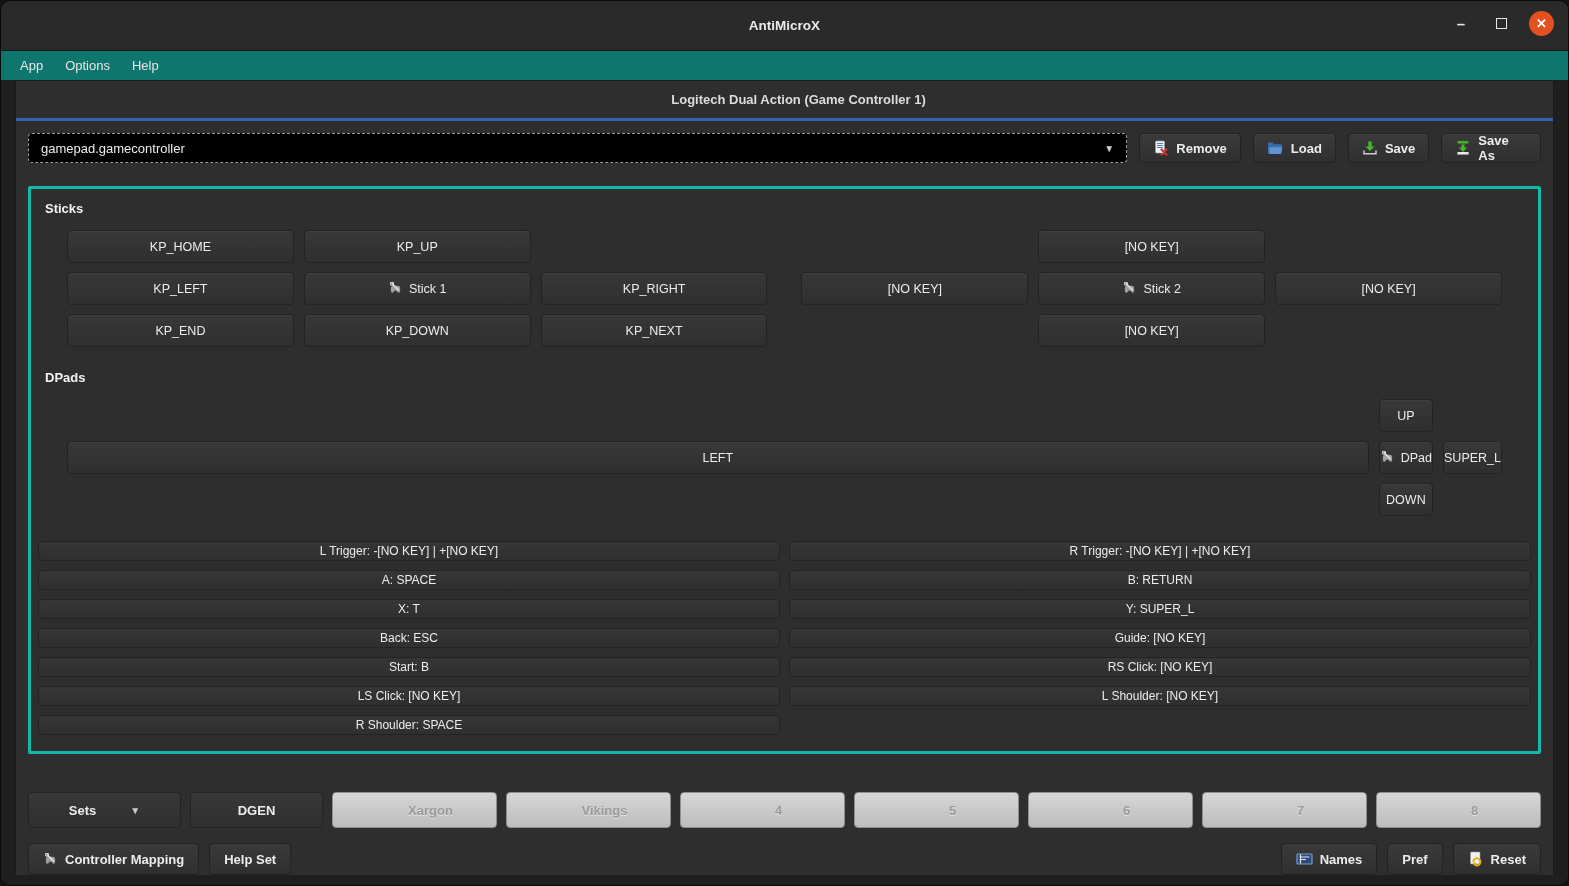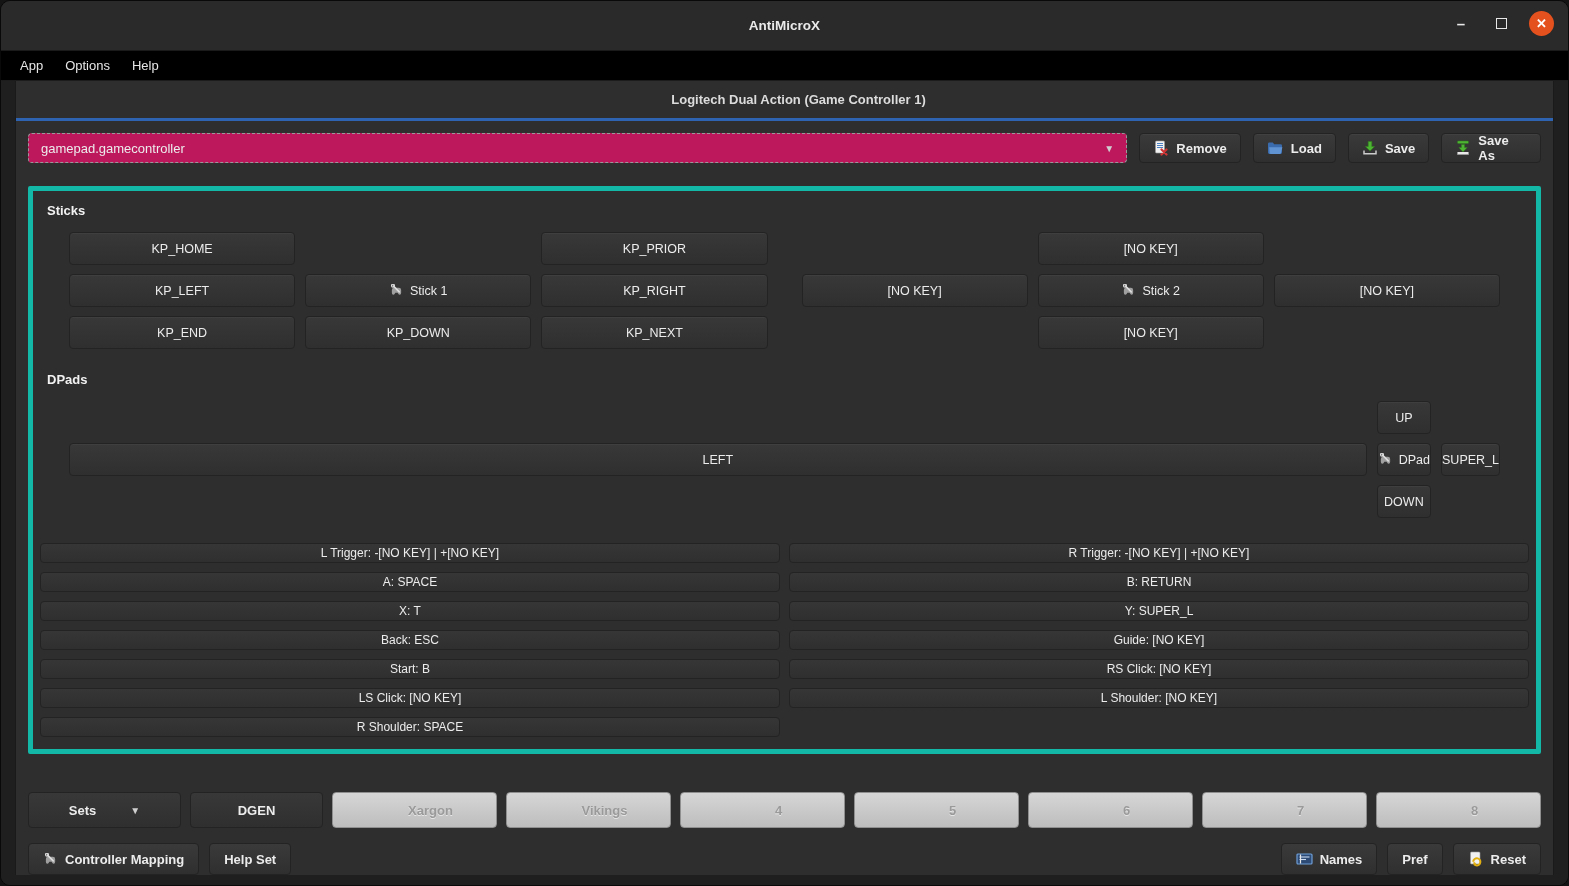--- a/index.html
+++ b/index.html
@@ -9,41 +9,41 @@
   
   .titlebar { height:50px; background:#2a2a2a; position:relative; display:flex; align-items:center; justify-content:center; border-bottom:1px solid #1a1a1a; flex:0 0 auto; }
   .titlebar .title { color:#eaeaea; font-size:13.5px; font-weight:bold; }
   .win-controls { position:absolute; right:14px; top:0; height:44px; display:flex; align-items:center; gap:16px; }
   .wc-btn { width:24px; height:24px; display:flex; align-items:center; justify-content:center; color:#e8e8e8; }
   .wc-min { font-size:15px; font-weight:bold; }
   .wc-max-box { width:11px; height:11px; border:1.5px solid #e8e8e8; background:transparent; }
   .wc-close { width:25px; height:25px; border-radius:50%; background:#e4511e; color:#ffffff; font-size:13px; font-weight:bold; display:flex; align-items:center; justify-content:center; }
 
   
-  .menubar { height:30px; background:#000000; display:flex; align-items:center; padding:0 10px; gap:4px; flex:0 0 auto; border-bottom:1px solid #1c1c1c; }
+  .menubar { height:30px; background:#0f766e; display:flex; align-items:center; padding:0 10px; gap:4px; flex:0 0 auto; border-bottom:1px solid #1c1c1c; }
   .menu-item { color:#e6e6e6; font-size:13px; padding:3px 9px; border-radius:3px; }
 
   
   .content { flex:1 1 auto; margin:0 14px; background:#2e2e2e; border-left:1px solid #1a1a1a; border-right:1px solid #1a1a1a; padding:0 12px; display:flex; flex-direction:column; }
   .frame-bottom { height:17px; background:#1f1f1f; flex:0 0 auto; }
 
   .tabbar { height:40px; display:flex; align-items:center; justify-content:center; border-bottom:3px solid #2e63b1; margin:0 -12px; flex:0 0 auto;padding-left:28px; }
   .tab-label { color:#dcdcdc; font-size:13px; font-weight:bold; }
 
   
   .profile-row { margin-top:12px; height:30px; display:flex; align-items:center; flex:0 0 auto; }
-  .combo { width:1120px; height:30px; border:1px dashed #9a9a9a; border-radius:4px; background:#be185d; display:flex; align-items:center; padding:0 12px; color:#ececec; font-size:13px; }
+  .combo { width:1120px; height:30px; border:1px dashed #9a9a9a; border-radius:4px; background:#000000; display:flex; align-items:center; padding:0 12px; color:#ececec; font-size:13px; }
   .combo .combo-text { flex:1; }
   .combo .chev { color:#cfcfcf; font-size:10px; }
   .profile-spacer { flex:1; }
   .abtn { height:30px; background:linear-gradient(180deg,#3a3a3a,#2f2f2f); border:1px solid #232323; border-radius:4px; color:#ececec; font-size:13px; font-weight:600; display:flex; align-items:center; justify-content:center; gap:7px; padding:0 13px; margin-left:12px; box-shadow:inset 0 1px 0 rgba(255,255,255,.04); }
   .abtn svg { flex:0 0 auto; }
 
   
-  .panel { margin-top:23px; height:568px; border:5px solid #14b8a6; border-radius:2px; padding:12px 6px 0 6px; flex:0 0 auto; }
+  .panel { margin-top:23px; height:568px; border:3px solid #14b8a6; border-radius:2px; padding:12px 6px 0 6px; flex:0 0 auto; }
   .section-heading { color:#f2f2f2; font-size:13px; font-weight:bold; padding-left:8px; }
 
   .gbtn { background:linear-gradient(180deg,#383838,#2f2f2f); border:1px solid #232323; border-radius:4px; color:#ececec; font-size:12.5px; font-weight:500; display:flex; align-items:center; justify-content:center; gap:6px; height:33px; box-shadow:inset 0 1px 0 rgba(255,255,255,.04); }
 
   .sticks-grid { margin:14px 30px 0 30px; display:grid; grid-template-columns:repeat(3,1fr) 14px repeat(3,1fr); grid-template-rows:33px 33px 33px; column-gap:10px; row-gap:9px; }
   .r1{grid-row:1} .r2{grid-row:2} .r3{grid-row:3}
   .c1{grid-column:1} .c2{grid-column:2} .c3{grid-column:3} .c4{grid-column:5} .c5{grid-column:6} .c6{grid-column:7}
 
   .dpads-heading { margin-top:23px; }
   .dpad-grid { margin:14px 30px 0 30px; display:grid; grid-template-columns:repeat(1,1fr); grid-template-rows:33px 33px 33px; column-gap:10px; row-gap:9px; }
@@ -131,21 +131,21 @@
         <span>Save As</span>
       </div>
     </div>
 
     <div class="panel">
 
       <div class="section-heading">Sticks</div>
 
       <div class="sticks-grid">
         <div class="gbtn r1 c1">KP_HOME</div>
-        <div class="gbtn r1 c3">KP_PRIOR</div>
+        <div class="gbtn r1 c2">KP_UP</div>
         <div class="gbtn r1 c5">[NO KEY]</div>
 
         <div class="gbtn r2 c1">KP_LEFT</div>
         <div class="gbtn r2 c2">
           <svg width="15" height="13" viewBox="0 0 16 14">
               <path d="M3 6.5 Q3 4 5.5 4 L10.5 4 Q13 4 13 6.5 L13 9.5 Q13 11.5 11.4 11.5 Q10.4 11.5 9.9 10.5 L9.2 9.3 L6.8 9.3 L6.1 10.5 Q5.6 11.5 4.6 11.5 Q3 11.5 3 9.5 Z" fill="#9f9f9f"></path>
               <path d="M4.5 2 L11 8.5" stroke="#dedede" stroke-width="1.6" stroke-linecap="round"></path>
               <circle cx="4.2" cy="1.8" r="1.6" fill="none" stroke="#dedede" stroke-width="1.2"></circle>
             </svg>
           <span>Stick 1</span>

